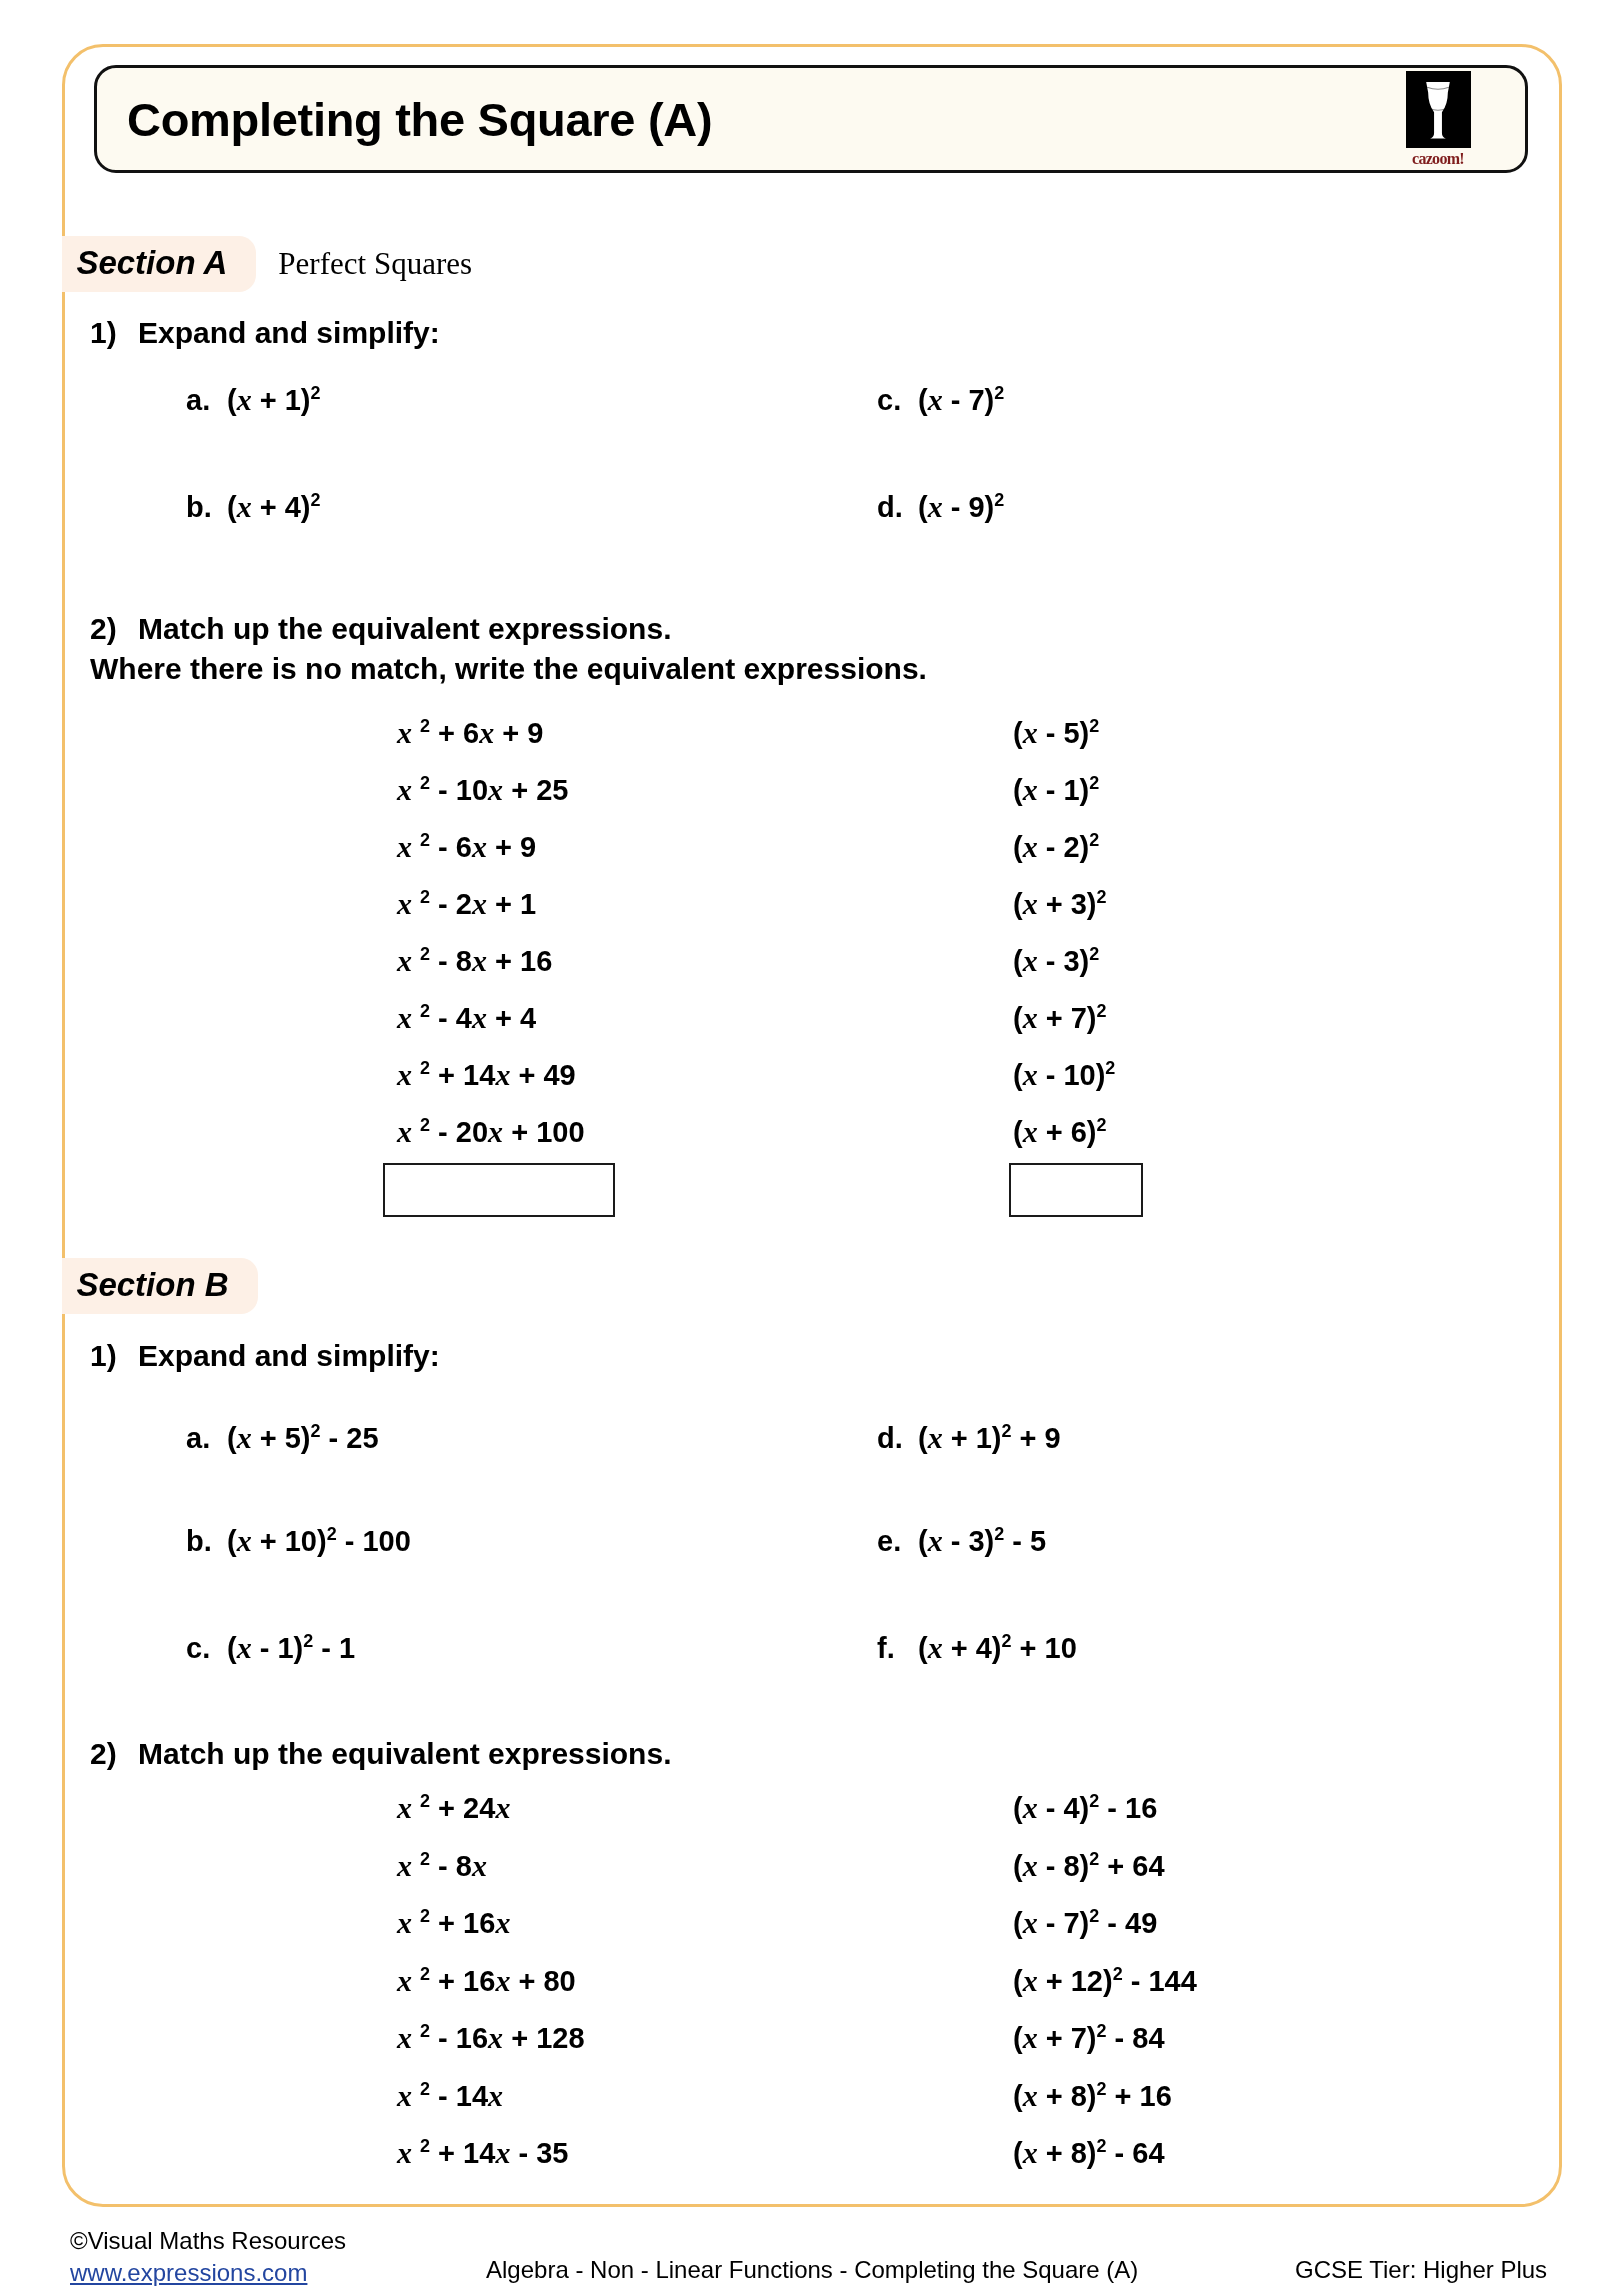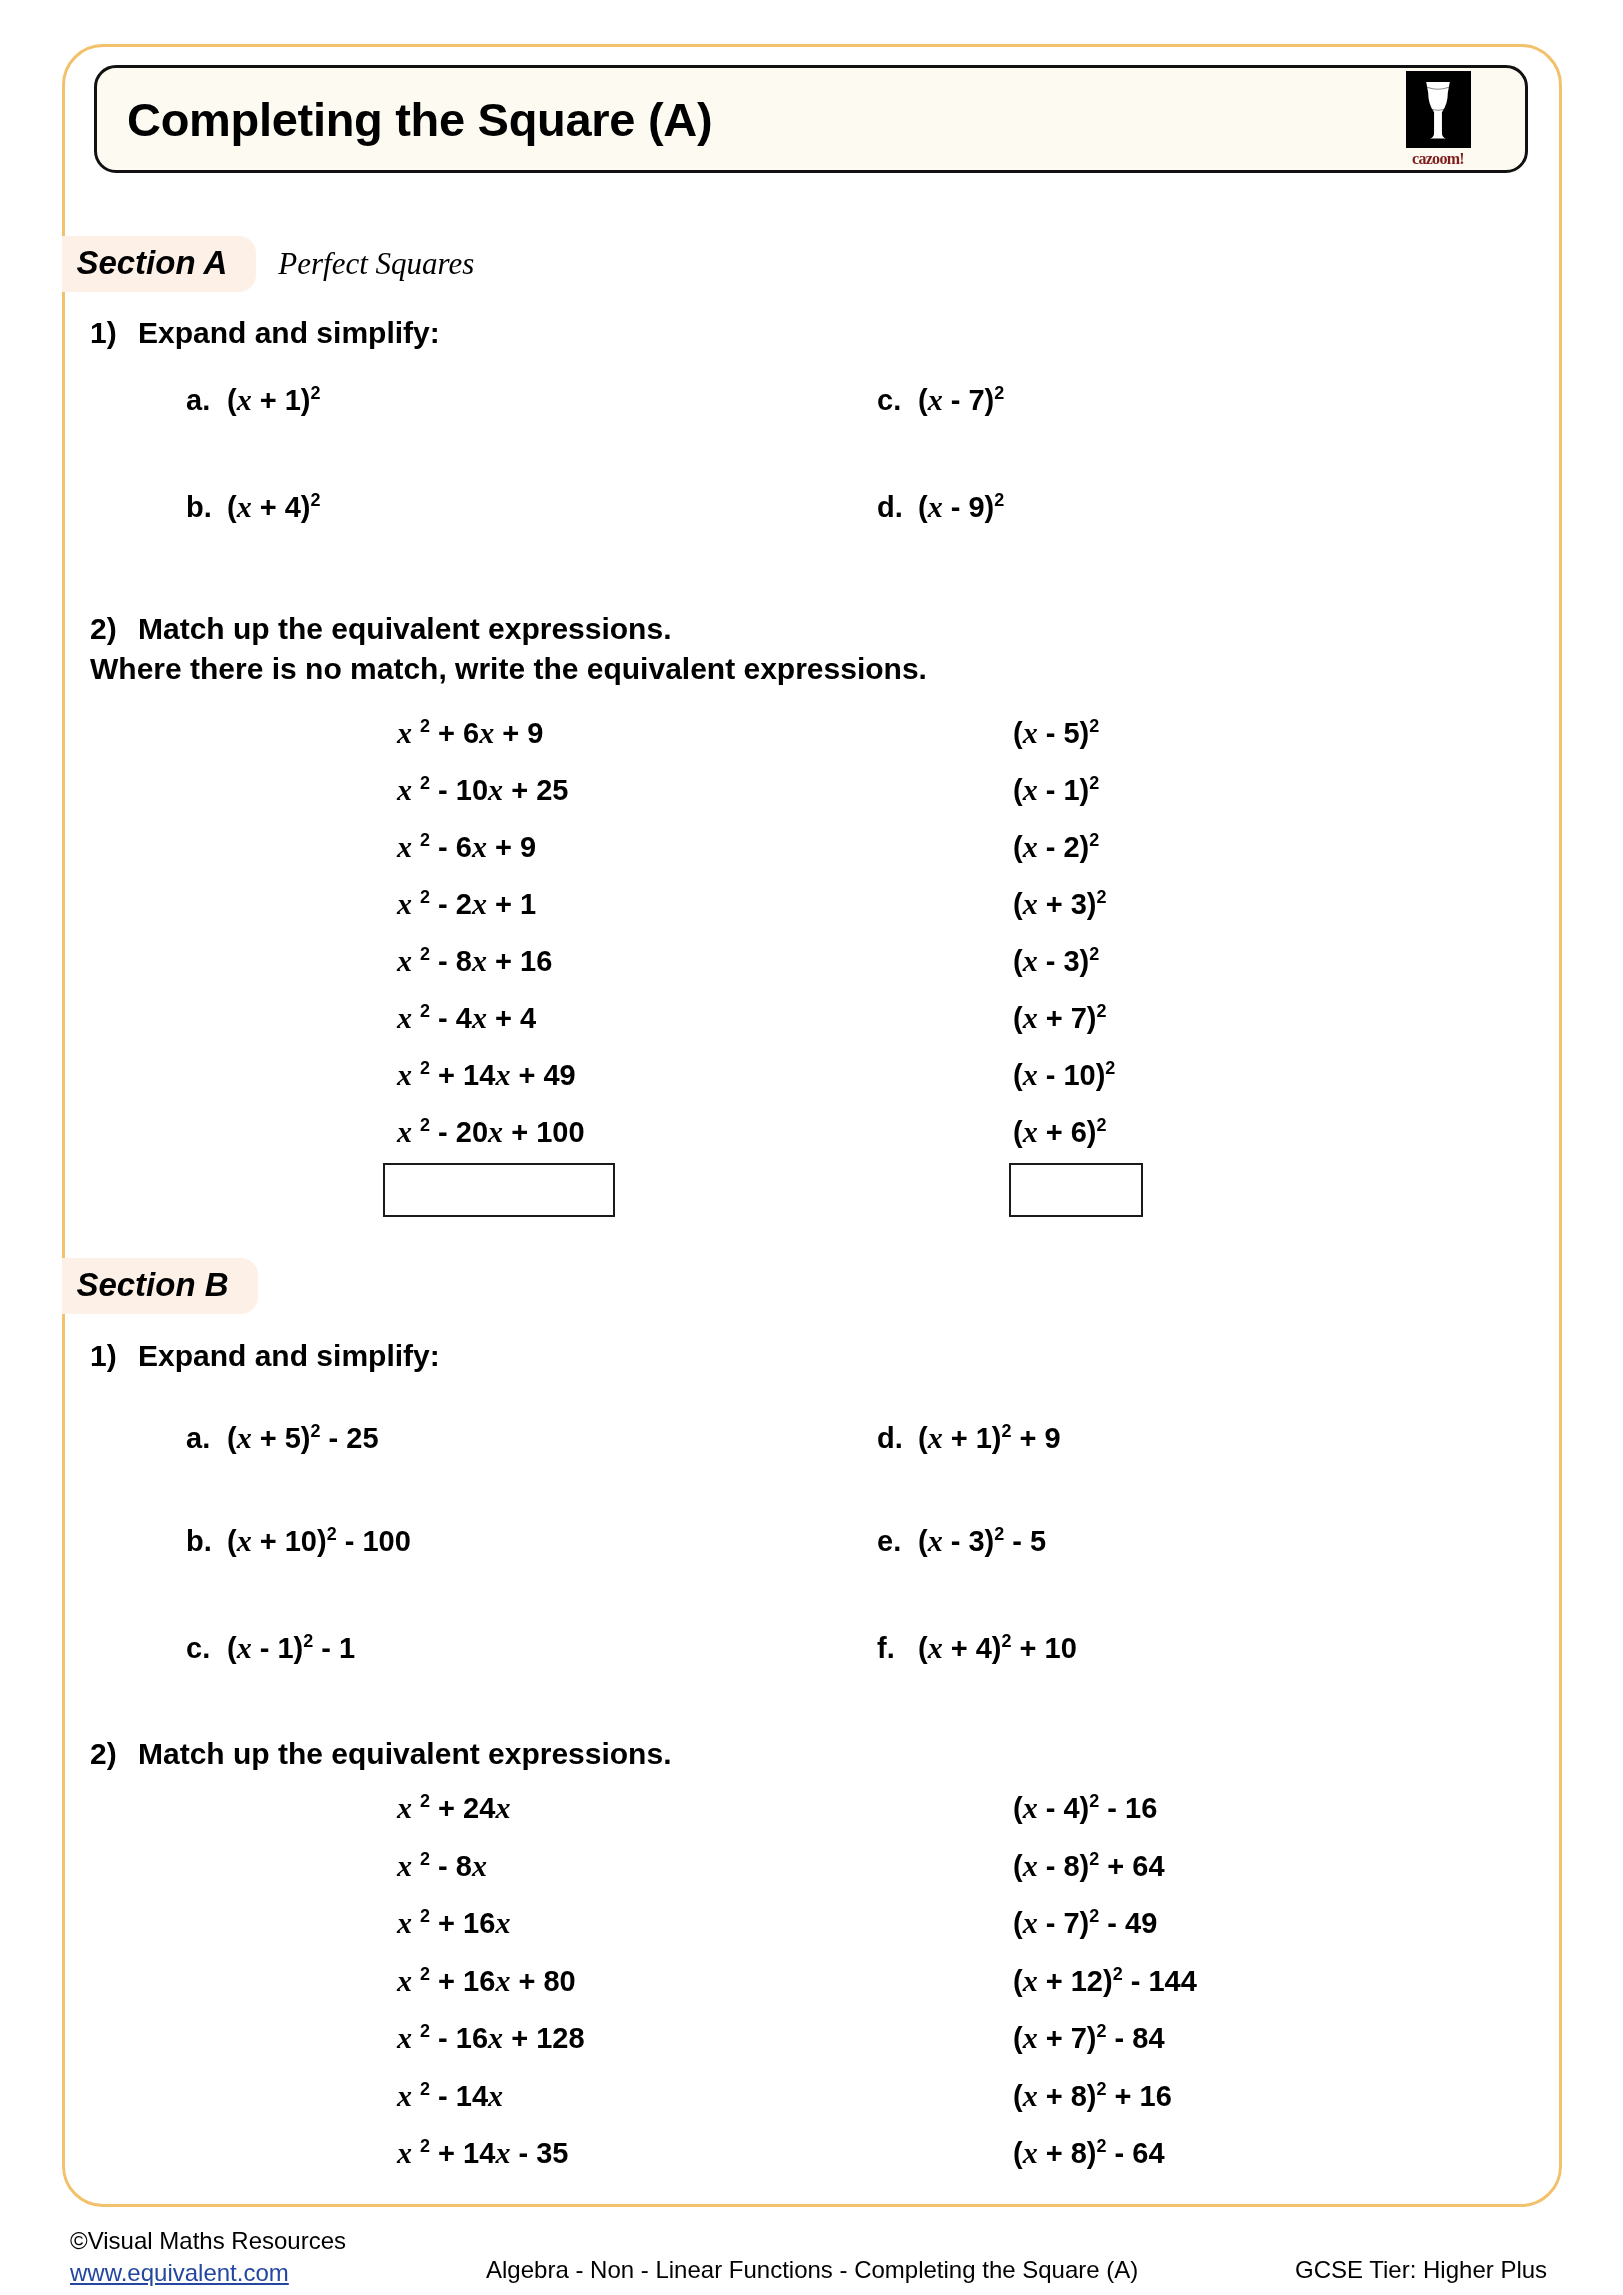--- a/index.html
+++ b/index.html
@@ -91,21 +91,20 @@
     font-family: Liberation Sans, sans-serif;
     font-weight: bold;
     font-style: italic;
     font-size: 33px;
     color: #000000;
     line-height: 1.18;
     white-space: nowrap;
   }
   .section-subtitle {
     font-family: "Liberation Serif", serif;
-    font-style: italic;
     font-size: 31px;
     color: #000000;
     margin-left: 22px;
     white-space: nowrap;
   }
 
   
   .question {
     position: absolute;
     font-family: "Liberation Sans", sans-serif;
@@ -279,18 +278,18 @@
 <div class="expr" style="left:1013px; top:1851px;"><span>(<i class="var">x</i> - 8)<sup>2</sup> + 64</span></div>
 <div class="expr" style="left:1013px; top:1908px;"><span>(<i class="var">x</i> - 7)<sup>2</sup> - 49</span></div>
 <div class="expr" style="left:1013px; top:1966px;"><span>(<i class="var">x</i> + 12)<sup>2</sup> - 144</span></div>
 <div class="expr" style="left:1013px; top:2023px;"><span>(<i class="var">x</i> + 7)<sup>2</sup> - 84</span></div>
 <div class="expr" style="left:1013px; top:2081px;"><span>(<i class="var">x</i> + 8)<sup>2</sup> + 16</span></div>
 <div class="expr" style="left:1013px; top:2138px;"><span>(<i class="var">x</i> + 8)<sup>2</sup> - 64</span></div>
 
 <div id="footer">
   <div id="footer-left">
     <div>©Visual Maths Resources</div>
-    <a id="footer-url" href="#">www.equivalent.com</a>
+    <a id="footer-url" href="#">www.expressions.com</a>
   </div>
   <div id="footer-center">Algebra - Non - Linear Functions - Completing the Square (A)</div>
   <div id="footer-right">GCSE Tier: Higher Plus</div>
 </div>
 
 
 </body></html>

